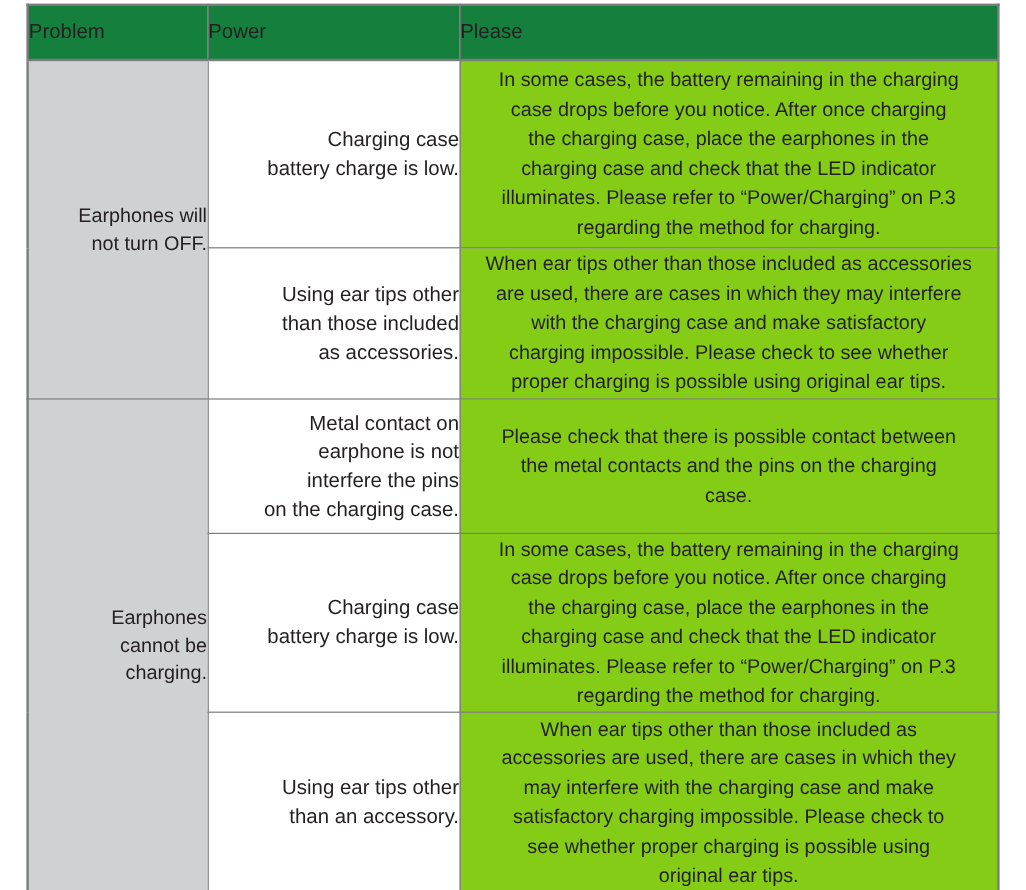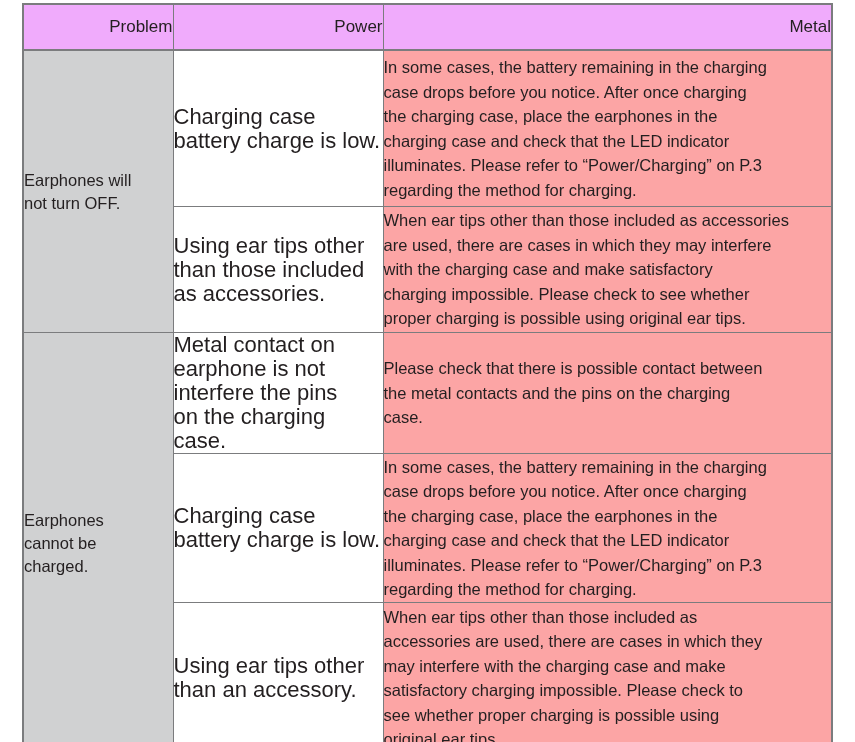--- a/index.html
+++ b/index.html
@@ -30,50 +30,50 @@
   #troubleshooting-table col.col-cause   { width: 210px; }
   #troubleshooting-table col.col-remedy  { width: 449px; }
 
   #troubleshooting-table td {
     border: 1px solid #7b7c7e;
     vertical-align: middle;
     padding: 0;
   }
 
   .head-cell {
-    background: #f0abfc;
-    text-align: right;
+    background: #15803d;
+    text-align: left;
     height: 44px;
     font-size: 17px;
     color: #231f20;
     border-bottom: 2px solid #7b7c7e !important;
   }
 
   .problem-cell {
     background: #d0d1d2;
     padding: 0 0 0 16px;
     font-size: 16.5px;
     line-height: 23px;
-    text-align: left;
+    text-align: right;
   }
 
   .cause-cell {
     background: #ffffff;
     padding: 0 10px 0 18px;
-    font-size: 22px;
+    font-size: 17px;
     line-height: 24px;
-    text-align: left;
+    text-align: right;
   }
 
   .remedy-cell {
-    background: #fca5a5;
+    background: #84cc16;
     padding: 0 12px 0 20px;
     font-size: 16.5px;
     line-height: 24.5px;
-    text-align: left;
+    text-align: center;
   }
 
   .group-top td { border-top: 2px solid #7b7c7e; }
 
   .cell-text {
     display: block;
     white-space: pre-line;
   }
 </style>
 </head>
@@ -87,21 +87,21 @@
   </colgroup>
   <thead>
     <tr>
       <td class="head-cell">
         <span class="cell-text">Problem</span>
       </td>
       <td class="head-cell">
         <span class="cell-text">Power</span>
       </td>
       <td class="head-cell">
-        <span class="cell-text">Metal</span>
+        <span class="cell-text">Please</span>
       </td>
     </tr>
   </thead>
   <tbody>
 
     <tr class="group-top">
       <td class="problem-cell" rowspan="2">
         <span class="cell-text">Earphones will
 not turn OFF.</span>
       </td>
@@ -130,21 +130,21 @@
 with the charging case and make satisfactory
 charging impossible.  Please check to see whether
 proper charging is possible using original ear tips.</span>
       </td>
     </tr>
 
     <tr class="group-top">
       <td class="problem-cell" rowspan="3">
         <span class="cell-text">Earphones
 cannot be
-charged.</span>
+charging.</span>
       </td>
       <td class="cause-cell" style="height:111px">
         <span class="cell-text">Metal contact on
 earphone is not
 interfere the pins
 on the charging case.</span>
       </td>
       <td class="remedy-cell">
         <span class="cell-text">Please check that there is possible contact between
 the metal contacts and the pins on the charging

